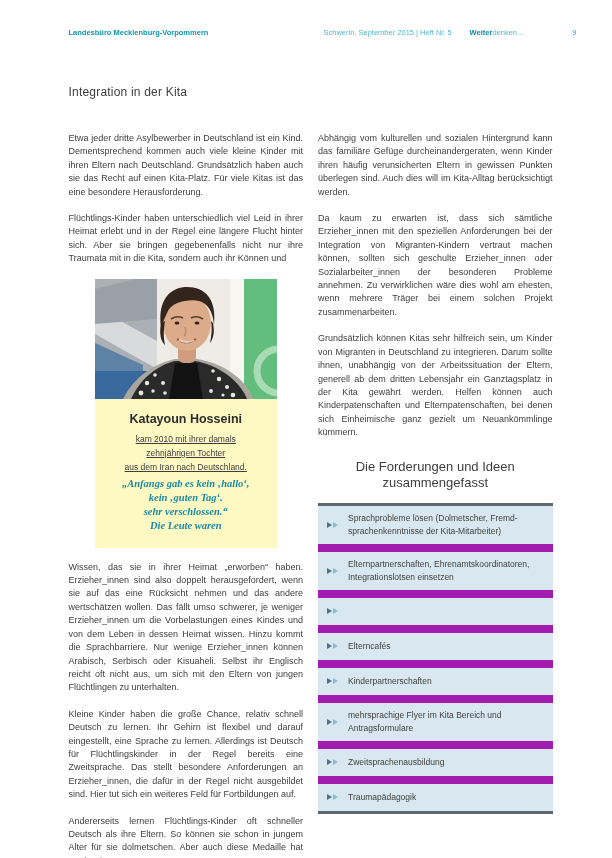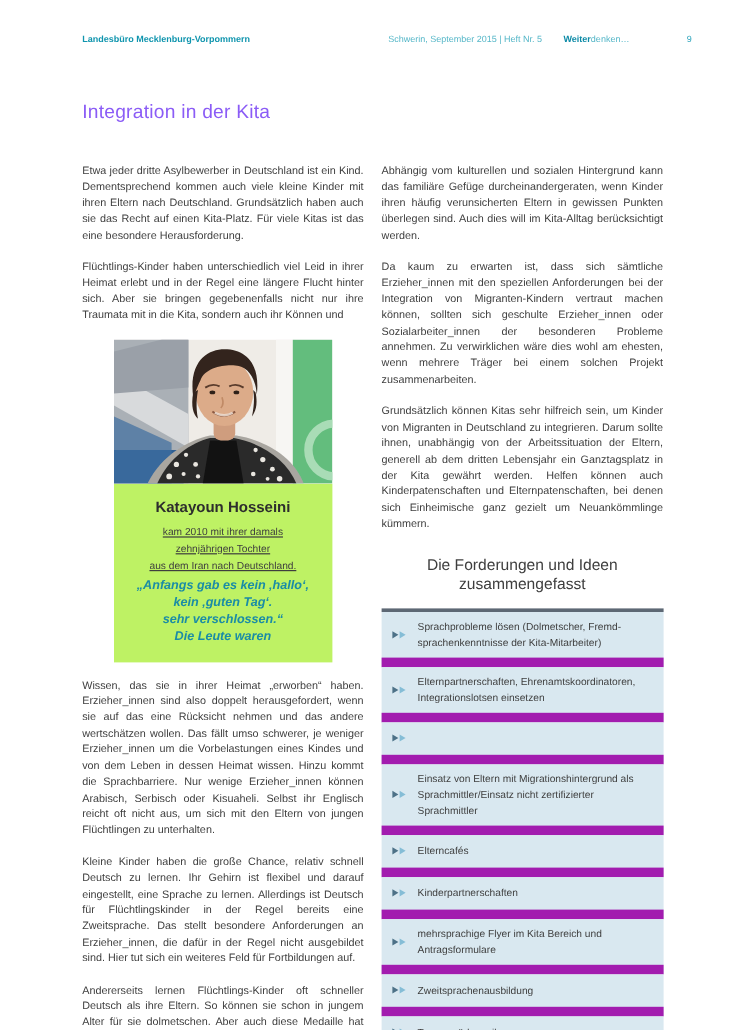--- a/index.html
+++ b/index.html
@@ -19,48 +19,48 @@
     font-size:7.5px;
   }
   .h-publisher{width:255px;font-weight:bold;color:#1095ae;}
   .h-issue{flex:1;color:#56b7c8;}
   .h-brand{color:#56b7c8;margin-right:34px;}
   .h-brand b{color:#0d8aa6;font-weight:bold;}
   .h-pagenum{color:#2ba4bc;text-align:right;width:18px;}
   
   .title{
     margin:48px 0 0 63px;
-    font-size:16px;font-weight:400;color:#8b5cf6;
+    font-size:12px;font-weight:400;color:#404040;
     letter-spacing:.2px;
   }
   
   .columns{
     display:flex;gap:15px;
     margin:33px 54px 0 63px;
   }
   .col{width:240px;}
   .col p{
     margin:0 0 13px 0;
     font-size:9px;line-height:13.4px;
     text-align:justify;color:#3e3e3e;
   }
   
   .figure{
     width:182px;margin:4px auto 13px auto;
   }
   .photo{display:block;width:182px;height:120px;}
   .caption{
-    background:#bef264;
+    background:#fef9c3;
     text-align:center;
     padding:13px 8px 15px 8px;
   }
   .cap-name{font-size:12.5px;font-weight:bold;color:#2d2d2d;margin-bottom:6px;}
   .cap-bio div{font-size:8.5px;line-height:14px;color:#3e3e3e;text-decoration:underline;}
   .cap-quote div{
-    font-family:Liberation Sans, sans-serif;
+    font-family:Liberation Serif, serif;
     font-style:italic;font-weight:bold;
     color:#1a8ca6;font-size:10.5px;line-height:14px;
   }
   .cap-quote{margin-top:3px;}
   
   .summary-heading{
     text-align:center;
     font-size:13px;line-height:16px;color:#3e3e3e;
     margin:19px 0 12px 0;
   }
@@ -221,27 +221,20 @@
             <span class="item-text">Elternpartnerschaften, Ehrenamtskoordinatoren, Integrationslotsen einsetzen</span>
           </div>
 
           <div class="summary-item">
             <span class="arrow-icon">
               <span class="tri tri-dark"></span>
               <span class="tri tri-light"></span>
             </span>
           </div>
 
-          <div class="summary-item">
-            <span class="arrow-icon">
-              <span class="tri tri-dark"></span>
-              <span class="tri tri-light"></span>
-            </span>
-            <span class="item-text">Einsatz von Eltern mit Migrationshintergrund als Sprachmittler/Einsatz nicht zertifizierter Sprachmittler</span>
-          </div>
 
           <div class="summary-item">
             <span class="arrow-icon">
               <span class="tri tri-dark"></span>
               <span class="tri tri-light"></span>
             </span>
             <span class="item-text">Elterncafés</span>
           </div>
 
           <div class="summary-item">

